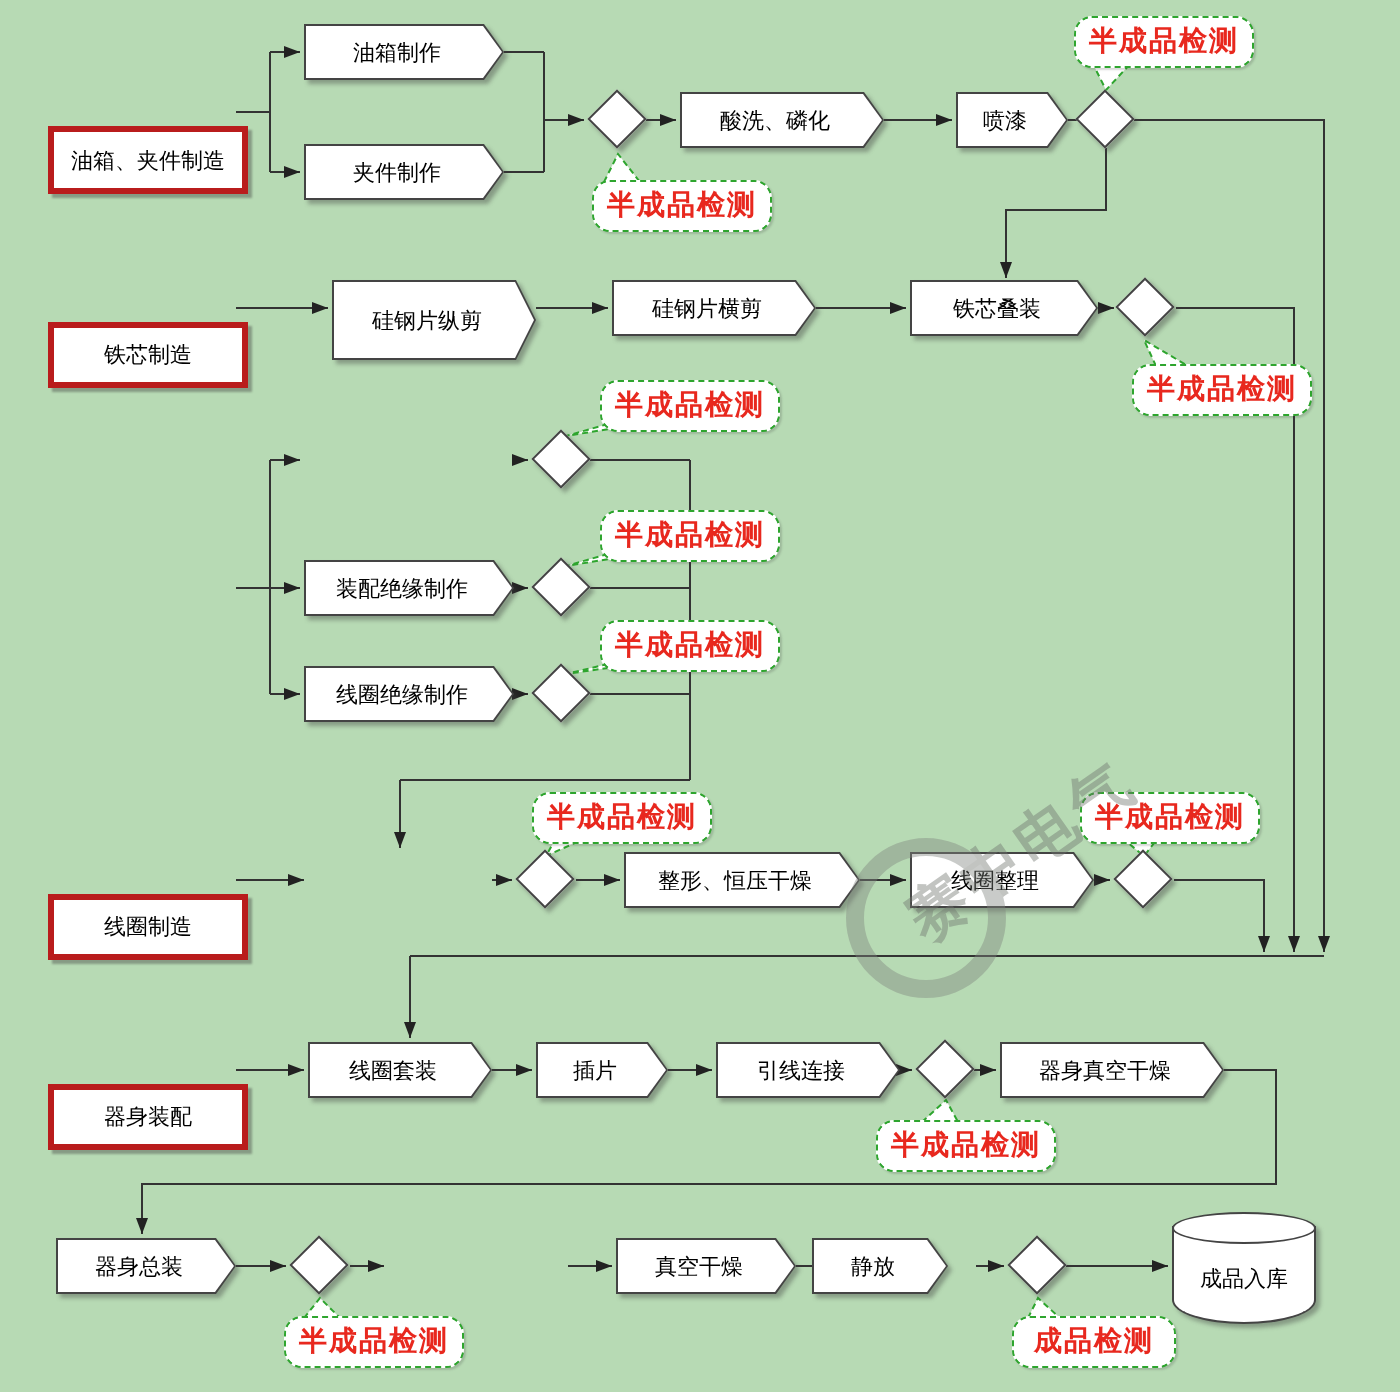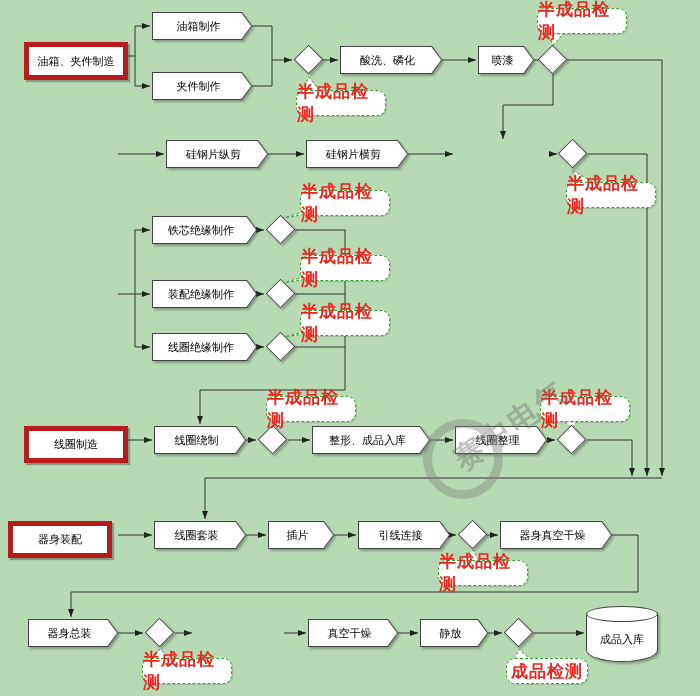--- a/index.html
+++ b/index.html
@@ -1,34 +1,34 @@
 <!DOCTYPE html>
 <html><head>
 <meta charset="utf-8">
 <style>
   html,body{margin:0;padding:0;}
   .stage{position:relative;width:700px;height:696px;background:#b7dab4;overflow:hidden;
          font-family:"DejaVu Sans",sans-serif;}
   svg.wires{position:absolute;left:0;top:0;z-index:1;}
-  .rect{position:absolute;background:#fff;border:5px solid #b91c1c;box-shadow:2px 2px 1px rgba(60,60,60,.4);
-        display:flex;align-items:center;justify-content:center;z-index:2;}
+  .rect{position:absolute;background:#fff;border:3px solid #b91c1c;box-shadow:2px 2px 1px rgba(60,60,60,.4);
+        display:flex;align-items:center;justify-content:center;z-index:2;margin-top:21px;}
   .pent{position:absolute;filter:drop-shadow(2px 2px 1px rgba(60,60,60,.4));z-index:2;}
   .pb,.pf{position:absolute;display:block;}
   .pb{left:0;top:0;right:0;bottom:0;background:#444;
       clip-path:polygon(0 0,calc(100% - 10px) 0,100% 50%,calc(100% - 10px) 100%,0 100%);}
   .pf{left:1px;top:1px;right:1px;bottom:1px;background:#fff;
       clip-path:polygon(0 0,calc(100% - 9.5px) 0,100% 50%,calc(100% - 9.5px) 100%,0 100%);}
   .lbl{position:absolute;left:0;top:0;right:0;bottom:0;display:flex;align-items:center;justify-content:center;
        font-size:11px;font-weight:400;color:#000;white-space:nowrap;}
   .pent .lbl{padding-right:7px;}
   .diamond{position:absolute;width:30px;height:30px;filter:drop-shadow(2px 2px 1px rgba(60,60,60,.4));z-index:2;}
   .diamond::before{content:"";position:absolute;left:4px;top:4px;width:19px;height:19px;background:#fff;
        border:1px solid #444;transform:rotate(45deg);}
   .callout{position:absolute;height:24px;background:#fff;border:1px dashed #2ea52e;border-radius:9px;
-       display:flex;align-items:center;justify-content:center;color:#e8281e;font-weight:700;font-size:17px;
+       display:flex;align-items:center;justify-content:center;color:#e8281e;font-weight:700;font-size:14px;
        letter-spacing:1px;z-index:4;box-shadow:1px 1px 1px rgba(60,60,60,.2);}
   .cyl{position:absolute;filter:drop-shadow(2px 2px 1px rgba(60,60,60,.4));z-index:2;}
   .cyl-body{position:absolute;left:0;right:0;top:7px;bottom:0;background:#fff;border:1px solid #444;border-top:none;
        border-radius:0 0 50% 50% / 0 0 12px 12px;}
   .cyl-top{position:absolute;left:0;right:0;top:0;height:14px;background:#fff;border:1px solid #444;border-radius:50%;}
   .cyl .lbl{top:10px;}
   .watermark{position:absolute;left:415px;top:385px;width:230px;height:135px;z-index:6;opacity:.42;pointer-events:none;}
   .wm-ring{position:absolute;left:8px;top:34px;width:62px;height:62px;border:9px solid #80857f;border-radius:50%;display:block;}
   .wm-text{position:absolute;left:42px;top:58px;font-size:30px;font-weight:700;color:#6f746e;letter-spacing:3px;
        white-space:nowrap;transform:rotate(-35deg);transform-origin:left center;display:block;}
@@ -103,24 +103,27 @@
       <path d="M561 419 L572 428 L579 419"></path>
       <path d="M461 561 L473 550 L479 561"></path>
       <path d="M152 659 L160 649 L170 659"></path>
       <path d="M514 659 L519 649 L530 659"></path>
     </g>
   </svg>
 
   <div class="rect" style="left:24px;top:42px;width:94px;height:28px">
       <span class="lbl">油箱、夹件制造</span>
     </div>
+  <div class="rect" style="left:24px;top:140px;width:94px;height:27px">
+      <span class="lbl">铁芯制造</span>
+    </div>
   <div class="rect" style="left:24px;top:426px;width:94px;height:27px">
       <span class="lbl">线圈制造</span>
     </div>
-  <div class="rect" style="left:8px;top:521px;width:94px;height:27px">
+  <div class="rect" style="left:24px;top:521px;width:94px;height:27px">
       <span class="lbl">器身装配</span>
     </div>
 
   <div class="pent" style="left:152px;top:12px;width:100px;height:28px">
       <i class="pb"></i>
       <i class="pf"></i>
       <span class="lbl">油箱制作</span>
     </div>
   <div class="pent" style="left:152px;top:72px;width:100px;height:28px">
       <i class="pb"></i>
@@ -130,54 +133,49 @@
   <div class="pent" style="left:340px;top:46px;width:102px;height:28px">
       <i class="pb"></i>
       <i class="pf"></i>
       <span class="lbl">酸洗、磷化</span>
     </div>
   <div class="pent" style="left:478px;top:46px;width:56px;height:28px">
       <i class="pb"></i>
       <i class="pf"></i>
       <span class="lbl">喷漆</span>
     </div>
-  <div class="pent" style="left:166px;top:140px;width:102px;height:28px">
+  <div class="pent" style="left:166px;top:140px;width:102px;height:40px">
       <i class="pb"></i>
       <i class="pf"></i>
       <span class="lbl">硅钢片纵剪</span>
     </div>
   <div class="pent" style="left:306px;top:140px;width:102px;height:28px">
       <i class="pb"></i>
       <i class="pf"></i>
       <span class="lbl">硅钢片横剪</span>
     </div>
-  <div class="pent" style="left:152px;top:216px;width:105px;height:28px">
-      <i class="pb"></i>
-      <i class="pf"></i>
-      <span class="lbl">铁芯绝缘制作</span>
+  <div class="pent" style="left:455px;top:140px;width:94px;height:28px">
+      <i class="pb"></i>
+      <i class="pf"></i>
+      <span class="lbl">铁芯叠装</span>
     </div>
   <div class="pent" style="left:152px;top:333px;width:105px;height:28px">
       <i class="pb"></i>
       <i class="pf"></i>
       <span class="lbl">线圈绝缘制作</span>
     </div>
   <div class="pent" style="left:152px;top:280px;width:105px;height:28px">
       <i class="pb"></i>
       <i class="pf"></i>
       <span class="lbl">装配绝缘制作</span>
     </div>
-  <div class="pent" style="left:154px;top:426px;width:92px;height:28px">
-      <i class="pb"></i>
-      <i class="pf"></i>
-      <span class="lbl">线圈绕制</span>
-    </div>
   <div class="pent" style="left:312px;top:426px;width:118px;height:28px">
       <i class="pb"></i>
       <i class="pf"></i>
-      <span class="lbl">整形、成品入库</span>
+      <span class="lbl">整形、恒压干燥</span>
     </div>
   <div class="pent" style="left:455px;top:426px;width:92px;height:28px">
       <i class="pb"></i>
       <i class="pf"></i>
       <span class="lbl">线圈整理</span>
     </div>
   <div class="pent" style="left:154px;top:521px;width:92px;height:28px">
       <i class="pb"></i>
       <i class="pf"></i>
       <span class="lbl">线圈套装</span>
@@ -200,21 +198,21 @@
   <div class="pent" style="left:28px;top:619px;width:90px;height:28px">
       <i class="pb"></i>
       <i class="pf"></i>
       <span class="lbl">器身总装</span>
     </div>
   <div class="pent" style="left:308px;top:619px;width:90px;height:28px">
       <i class="pb"></i>
       <i class="pf"></i>
       <span class="lbl">真空干燥</span>
     </div>
-  <div class="pent" style="left:420px;top:619px;width:68px;height:28px">
+  <div class="pent" style="left:406px;top:619px;width:68px;height:28px">
       <i class="pb"></i>
       <i class="pf"></i>
       <span class="lbl">静放</span>
     </div>
 
   <div class="diamond" style="left:294px;top:45px"></div>
   <div class="diamond" style="left:538px;top:45px"></div>
   <div class="diamond" style="left:558px;top:139px"></div>
   <div class="diamond" style="left:266px;top:215px"></div>
   <div class="diamond" style="left:266px;top:279px"></div>

